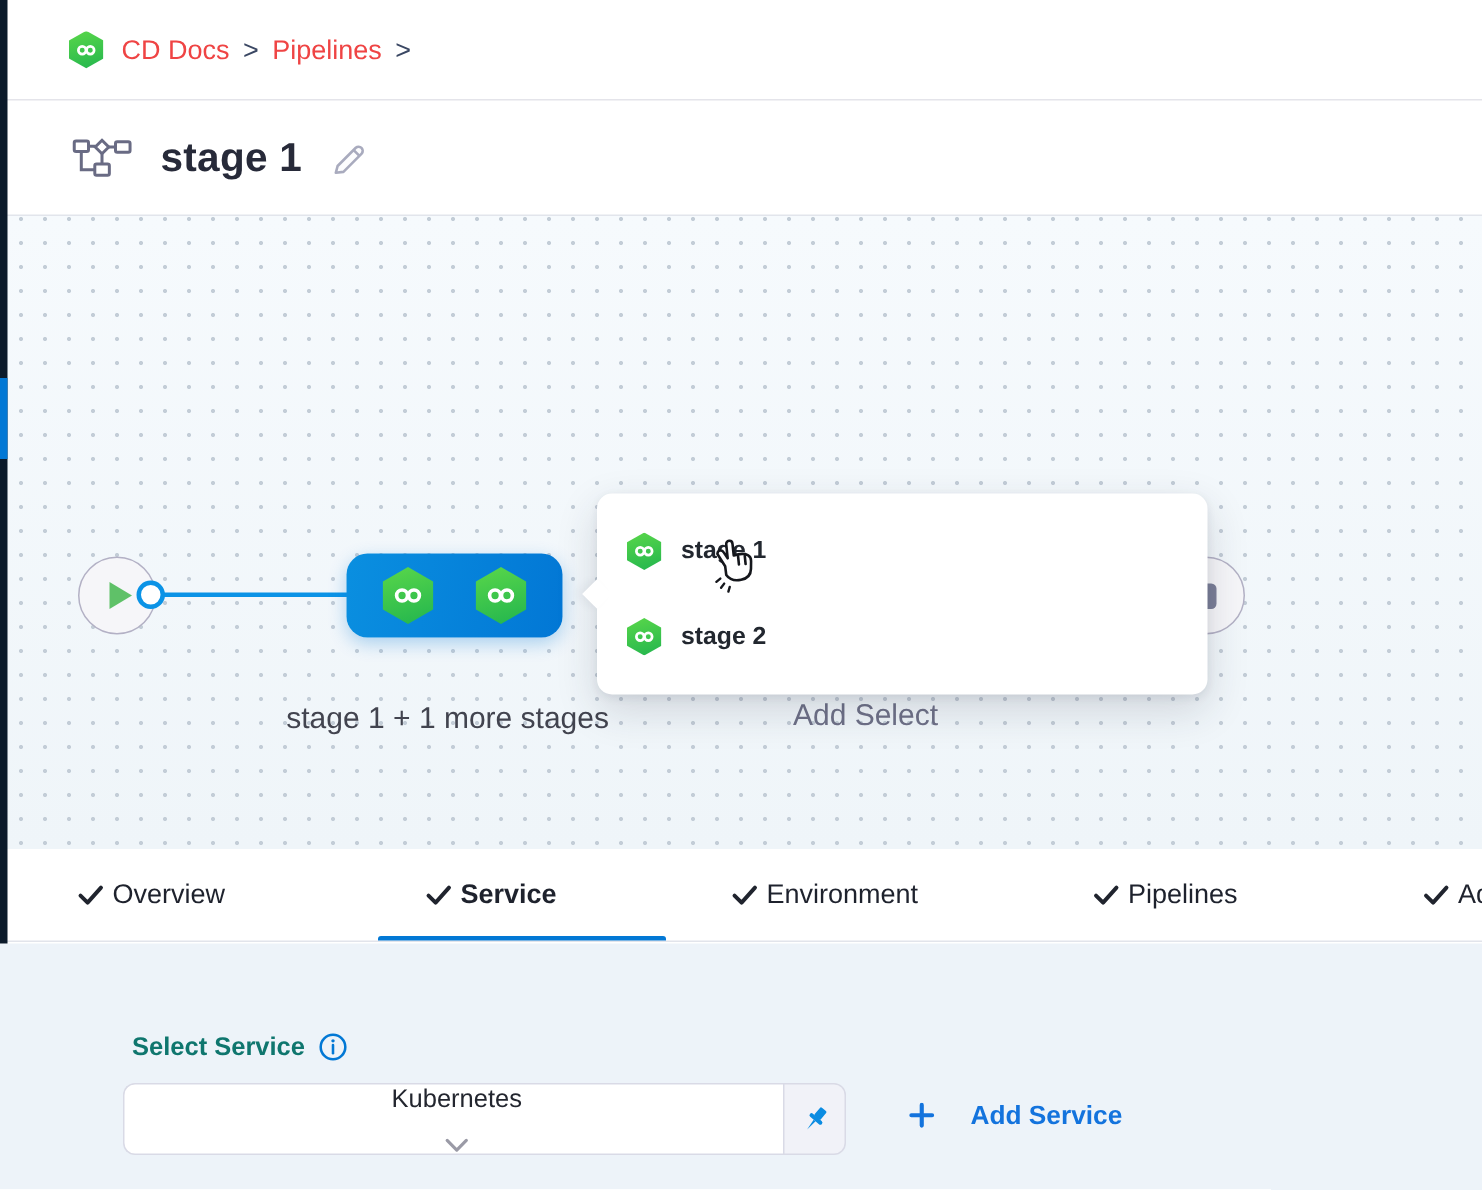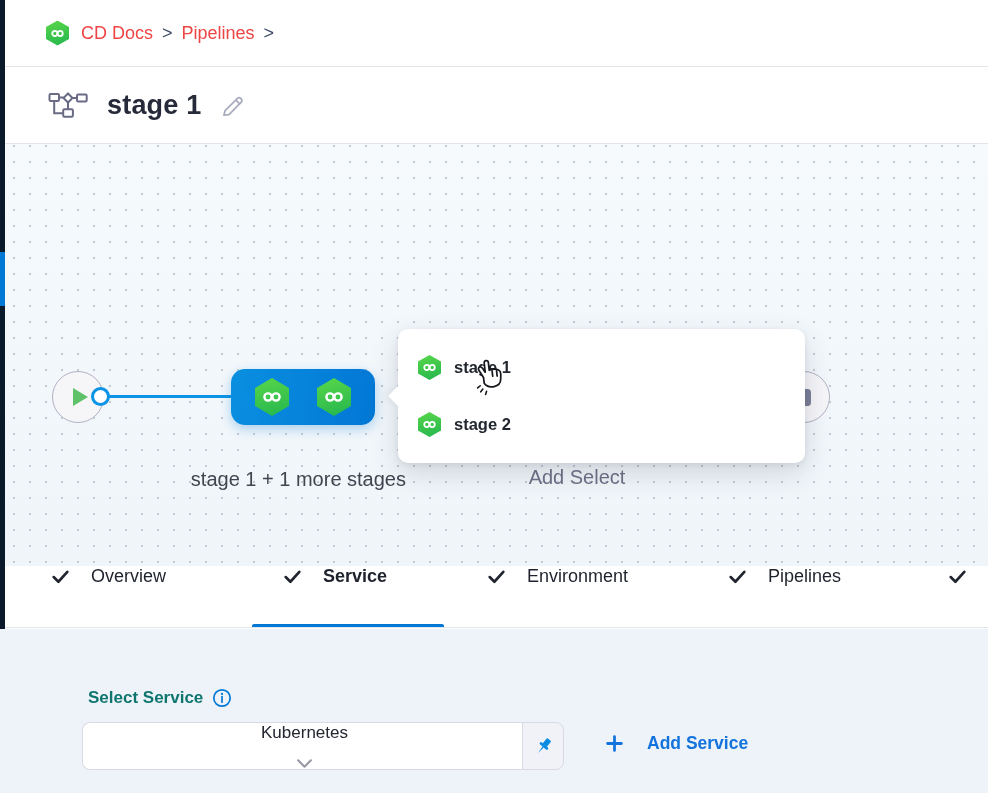--- a/index.html
+++ b/index.html
@@ -72,21 +72,21 @@
   .popup-item { position:absolute; left:20px; display:flex; align-items:center; gap:13px; cursor:pointer; }
   .popup-item.first { top:26px; }
   .popup-item.second { top:83px; }
   .popup-label { font-size:16.5px; font-weight:600; color:#22272f; }
 
   .hand-cursor { position:absolute; left:468px; top:212px; z-index:20; transform:rotate(-6deg); }
 
   
   .tabs { position:absolute; left:0; top:566px; width:988px; height:62px; background:#fff;
           border-bottom:1px solid #e2e4eb; }
-  .tab { position:absolute; top:0; height:100%; display:flex; gap:20px;
+  .tab { position:absolute; top:0; height:100%; display:flex; align-items:center; gap:4px;
          font-size:18px; font-weight:500; color:#1e222d; cursor:pointer; white-space:nowrap; }
   .tab-0 { left:50px; }  .tab-1 { left:282px; font-weight:600; }  .tab-2 { left:486px; }
   .tab-3 { left:727px; } .tab-4 { left:947px; }
   .tab-underline { position:absolute; left:252px; bottom:0; width:192px; height:3px;
                    background:#0278d5; border-radius:2px 2px 0 0; }
 
   
   .panel { position:absolute; left:0; top:629px; width:988px; height:164px; background:#edf3f9; }
   .panel-label-row { position:absolute; left:88px; top:59px; display:flex; align-items:center; gap:9px; }
   .panel-label { font-size:17px; font-weight:600; color:#0f766e; }

